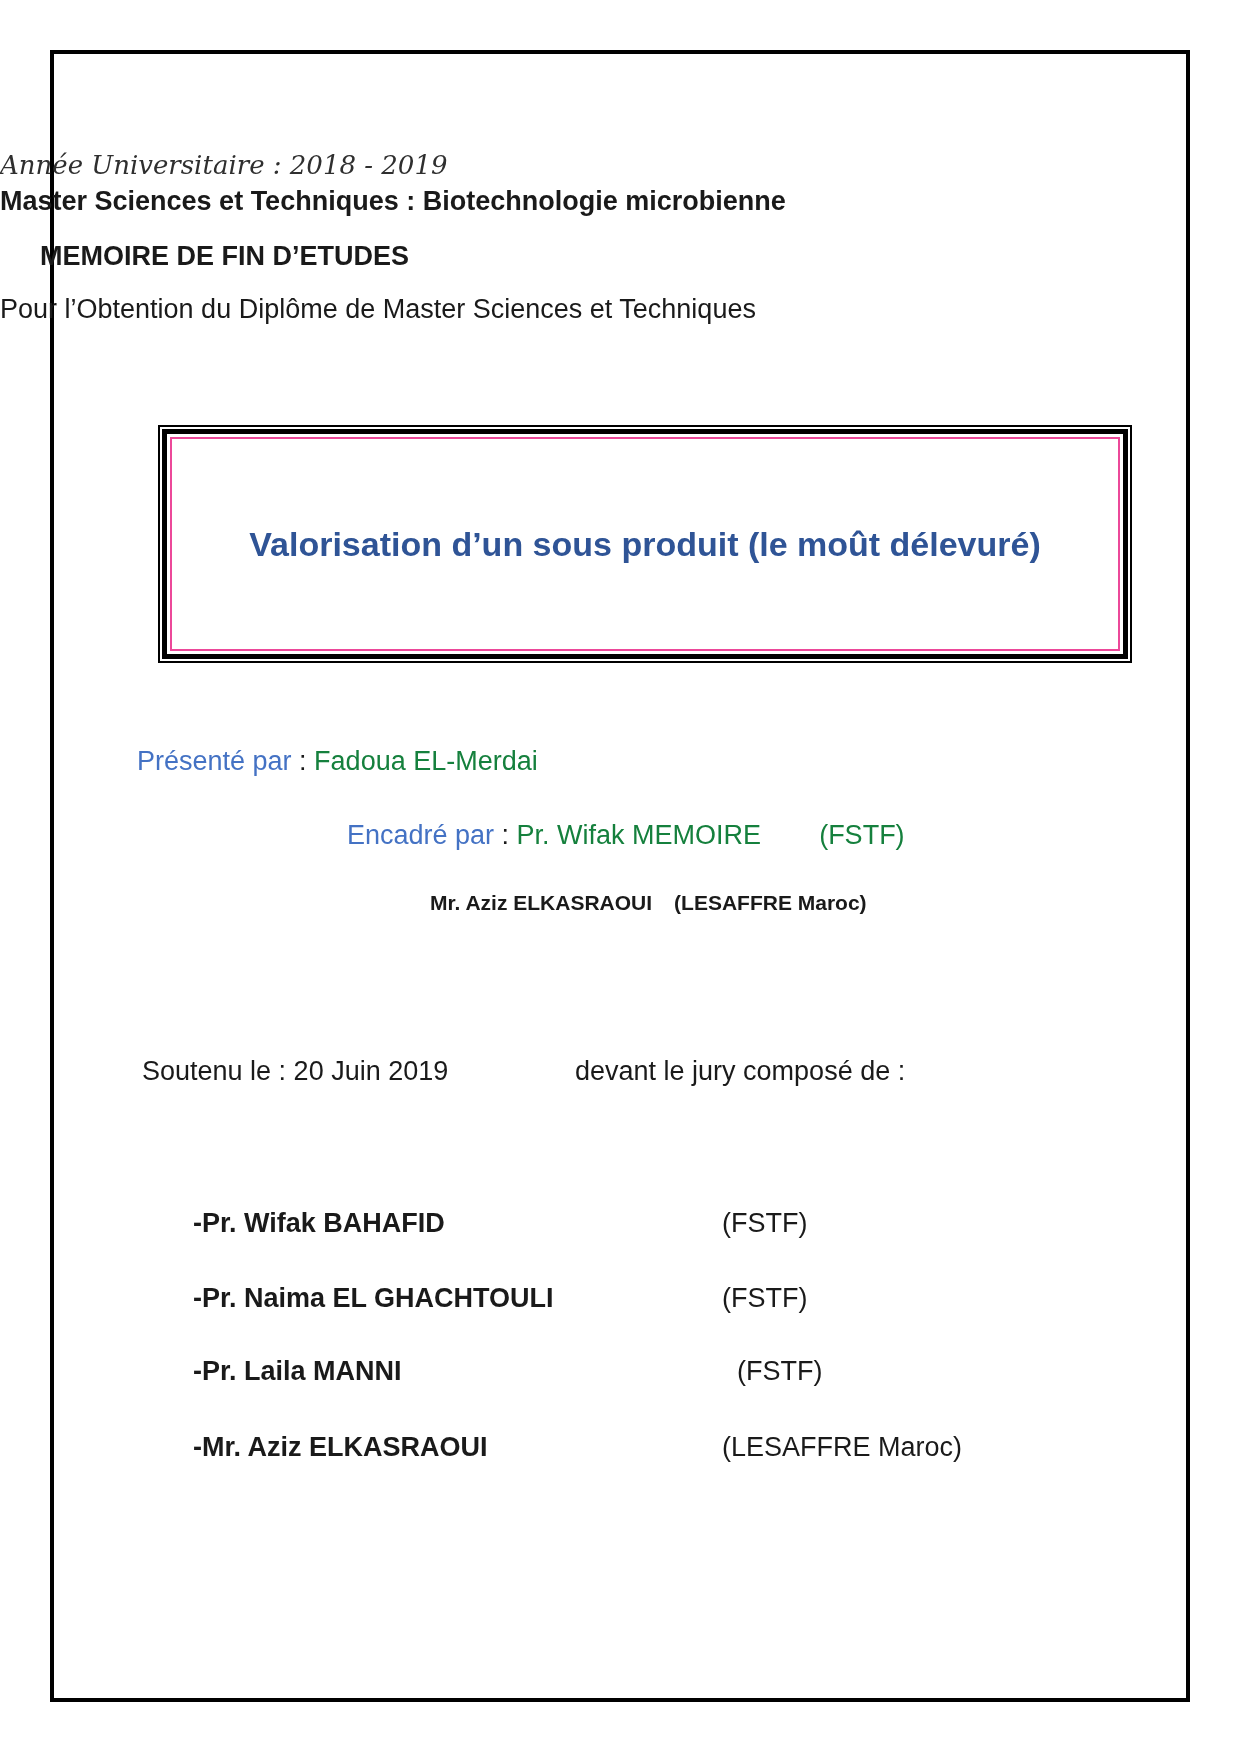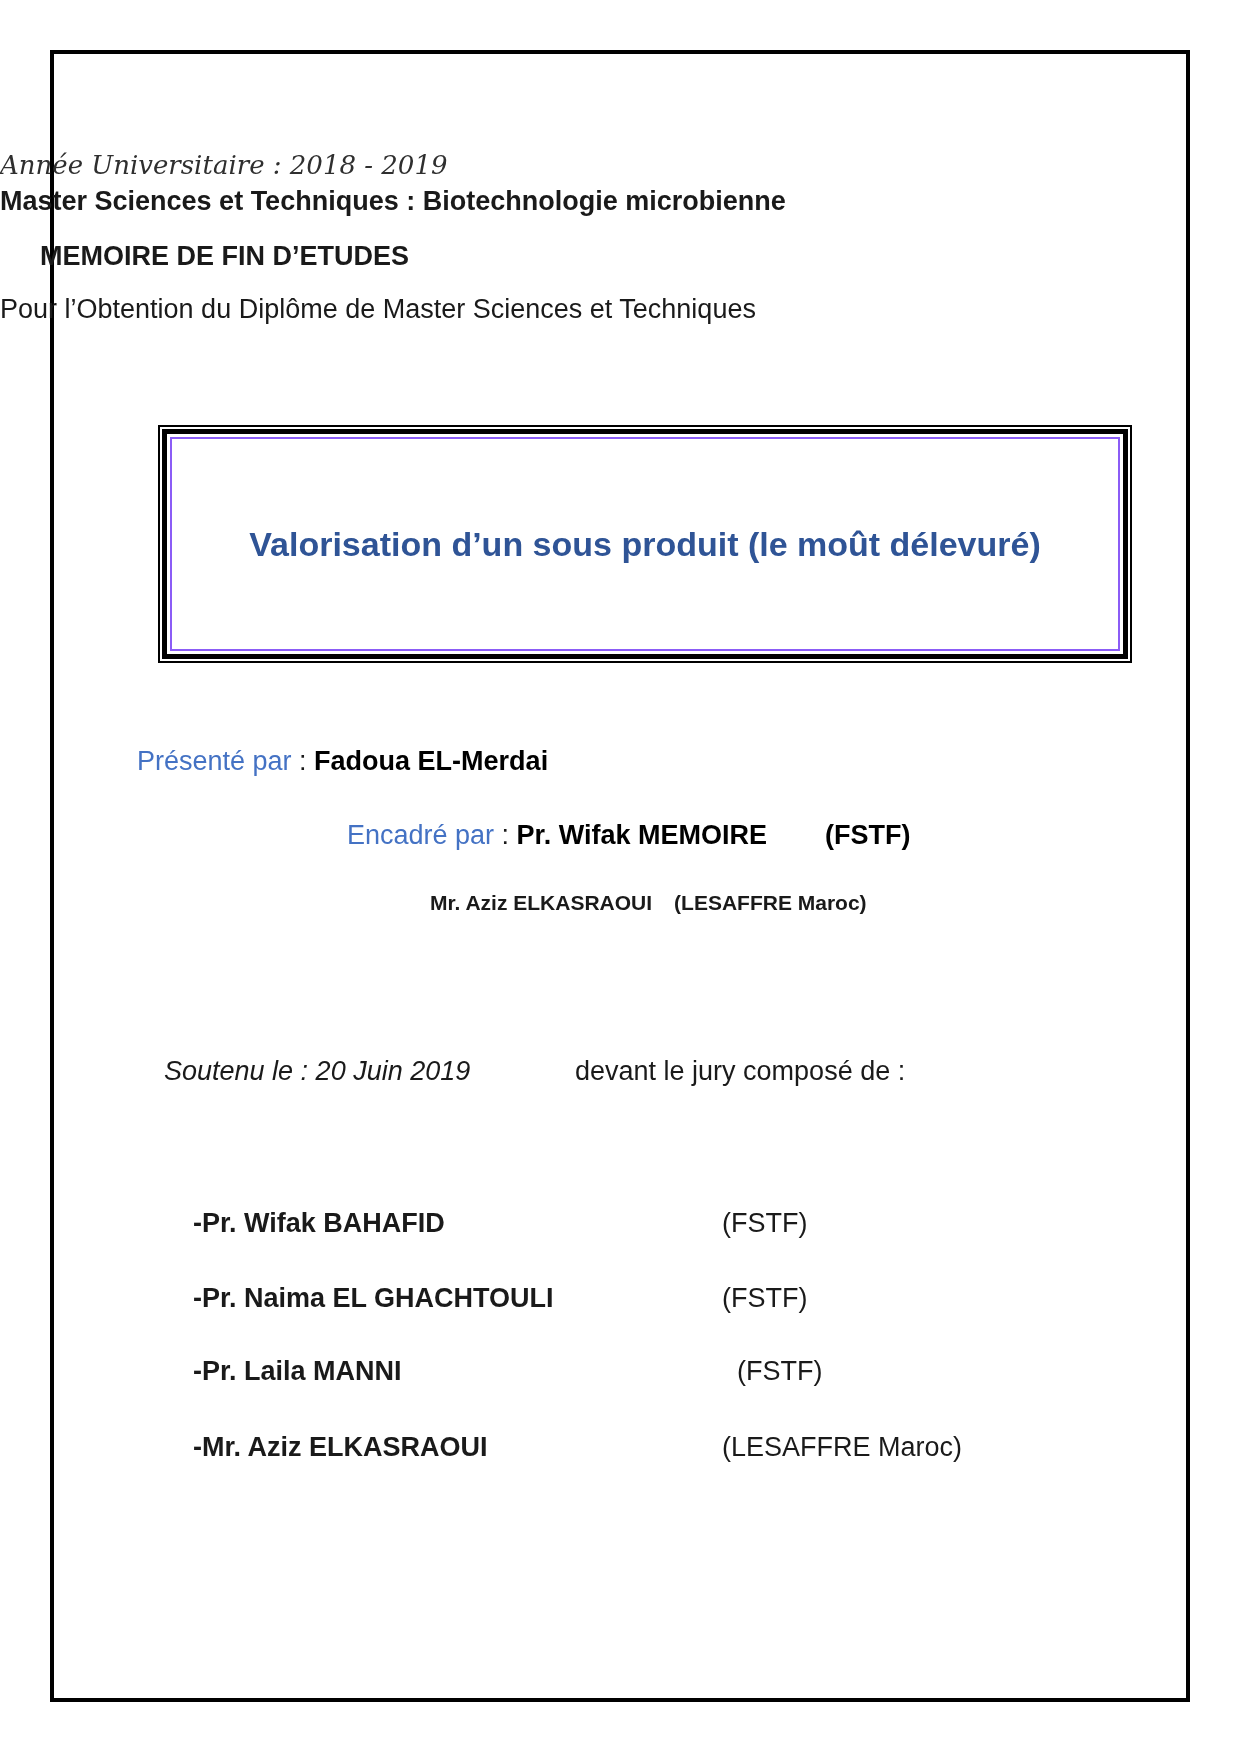--- a/index.html
+++ b/index.html
@@ -54,21 +54,21 @@
     top: 294px;
     font-size: 27px;
   }
   .title-box {
     position: absolute;
     left: 170px;
     top: 437px;
     width: 950px;
     height: 214px;
     box-sizing: border-box;
-    border: 2px solid #8b5cf6;
+    border: 2px solid #ec4899;
     box-shadow: 0 0 0 3px #ffffff, 0 0 0 8px #000000, 0 0 0 10px #ffffff, 0 0 0 12px #000000;
     display: flex;
     flex-direction: column;
     justify-content: center;
     align-items: center;
     gap: 30px;
   }
   .title-line {
     font-size: 34px;
     font-weight: bold;
@@ -91,31 +91,31 @@
   }
   .supervisor2-line {
     position: absolute;
     left: 430px;
     top: 891px;
     font-size: 21px;
     font-weight: bold;
     white-space: nowrap;
   }
   .blue-label { color: #4472C4; }
-  .bold-name { font-weight: bold; color: #000000; }
+  .bold-name { font-weight: normal; color: #15803d; }
   .sep { color: #1a1a1a; font-weight: normal; }
   .wide-gap { display: inline-block; width: 58px; }
   .mid-gap { display: inline-block; width: 22px; }
   .defense-line {
     position: absolute;
     top: 1056px;
     font-size: 27px;
     white-space: nowrap;
   }
-  .defense-date { left: 164px; font-style: italic; }
+  .defense-date { left: 142px; }
   .jury-intro { left: 575px; }
   .jury-row {
     position: absolute;
     left: 0;
     width: 1241px;
     font-size: 27px;
     white-space: nowrap;
   }
   .jury-row .jury-name {
     position: absolute;

